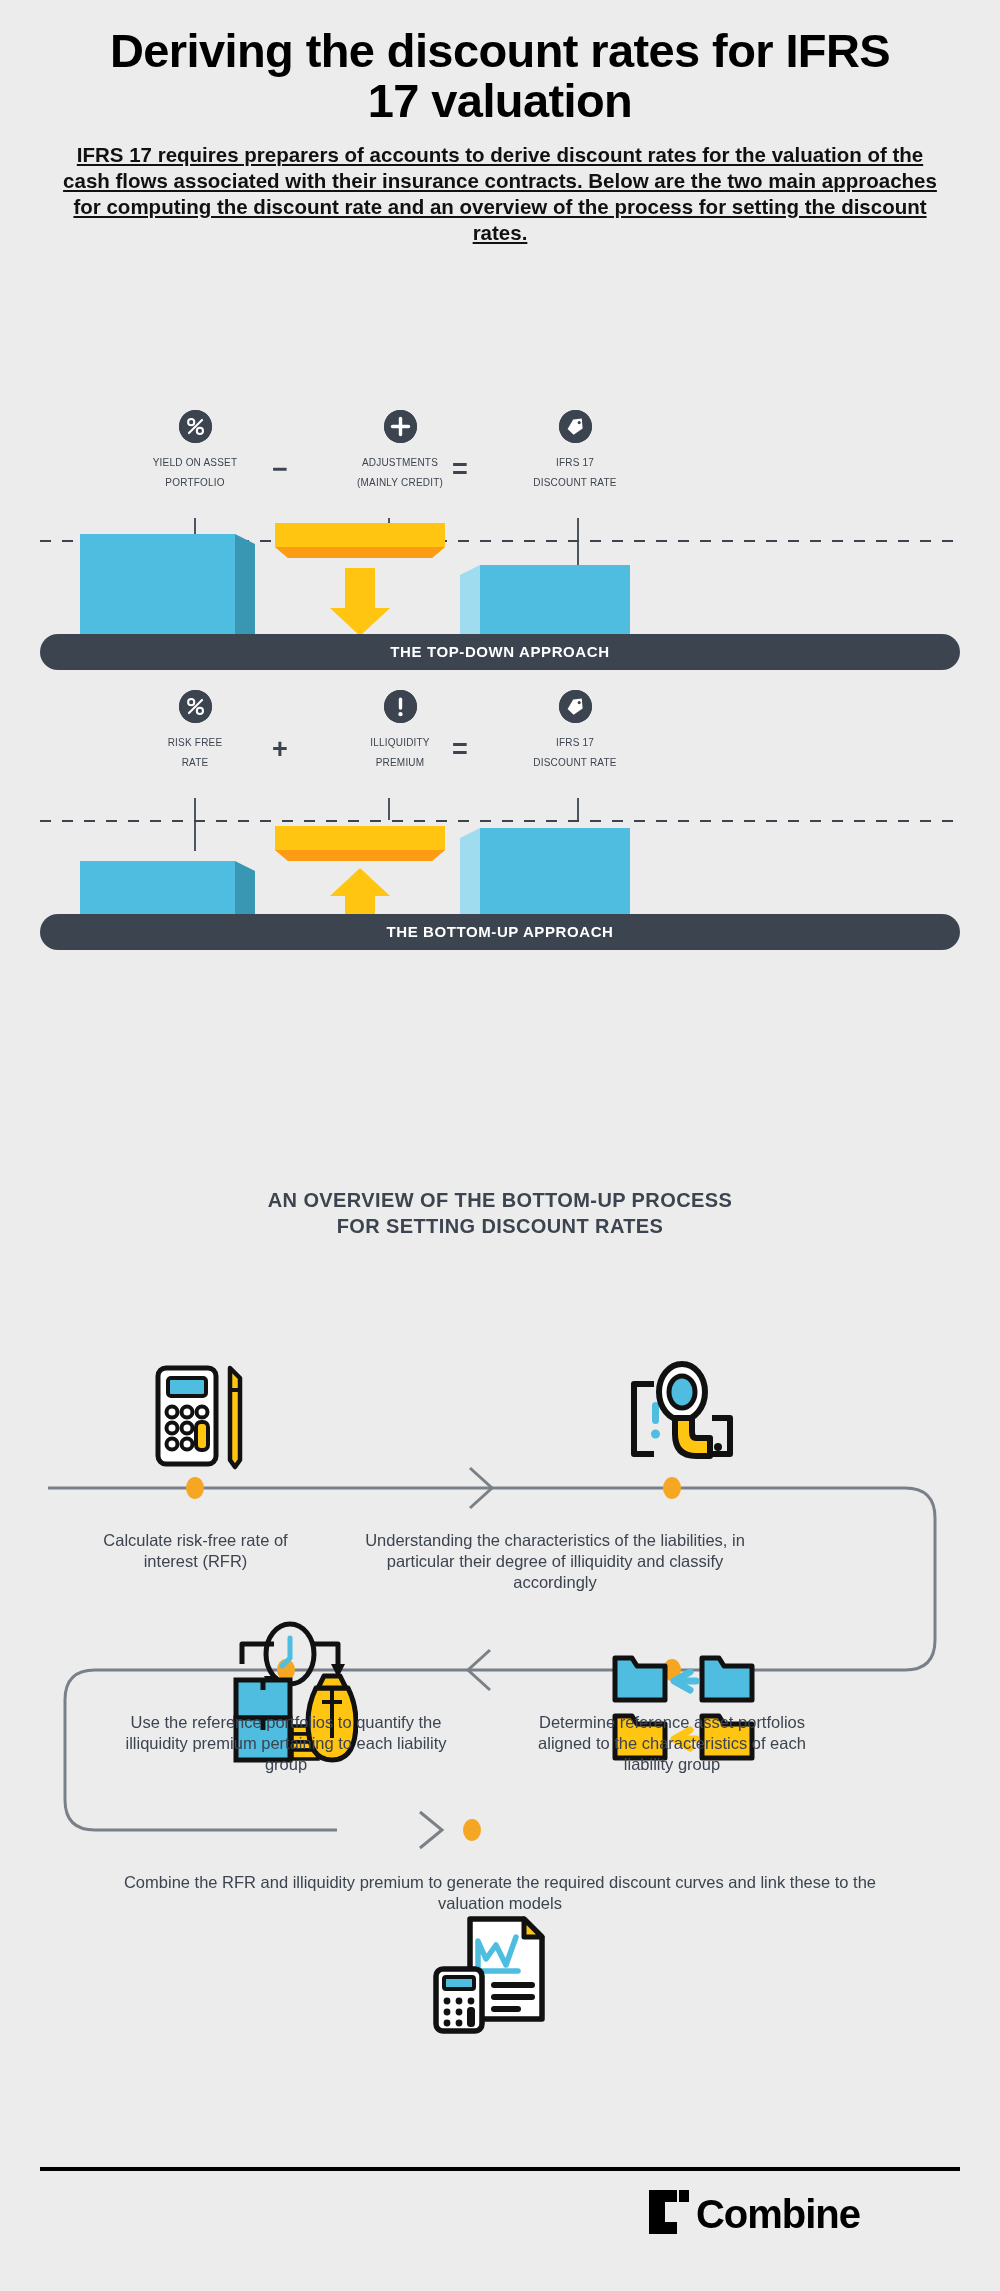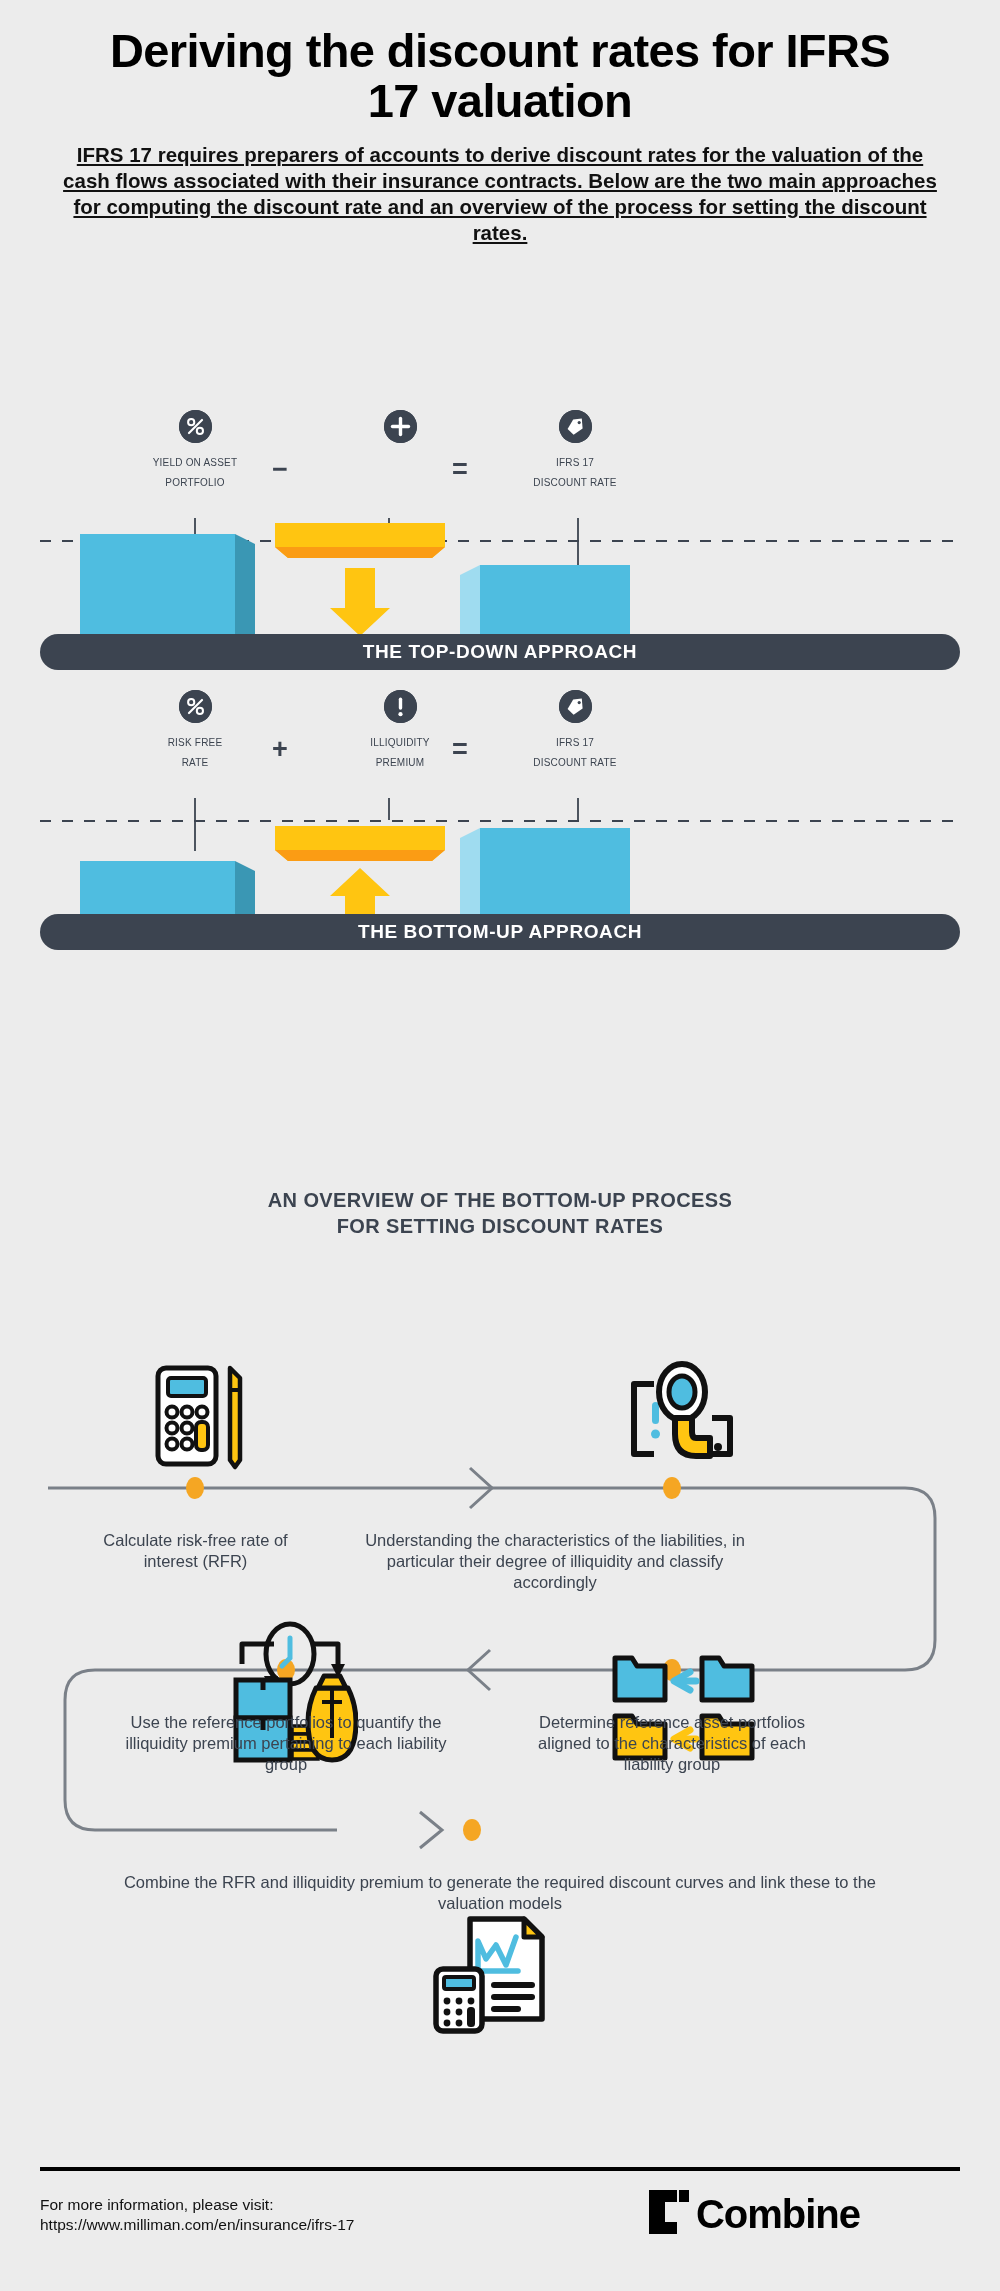--- a/index.html
+++ b/index.html
@@ -105,21 +105,21 @@
   }
 
   .ribbon {
     position: absolute;
     left: 0;
     width: 920px;
     height: 36px;
     background: #3c4450;
     border-radius: 18px;
     color: #ffffff;
-    font-size: 19px;
+    font-size: 15px;
     font-weight: bold;
     letter-spacing: 0.6px;
     text-align: center;
     line-height: 36px;
   }
 
   
   .process-heading {
     position: absolute;
     top: 1160px;
@@ -218,20 +218,22 @@
       <div class="operator" style="left:232px; top:46px;">−</div>
 
       <div class="term term-2">
         <span class="badge">
           <svg width="33" height="33" viewBox="0 0 33 33">
             <circle cx="16.5" cy="16.5" r="16.5" fill="#3c4450"></circle>
             <line x1="16.5" y1="8.5" x2="16.5" y2="24.5" stroke="#fff" stroke-width="3.4" stroke-linecap="round"></line>
             <line x1="8.5" y1="16.5" x2="24.5" y2="16.5" stroke="#fff" stroke-width="3.4" stroke-linecap="round"></line>
           </svg>
         </span>
+        <div class="term-label">ADJUSTMENTS
+(MAINLY CREDIT)</div>
       </div>
 
       <div class="operator" style="left:412px; top:46px;">=</div>
 
       <div class="term term-3">
         <span class="badge">
           <svg width="33" height="33" viewBox="0 0 33 33">
             <circle cx="16.5" cy="16.5" r="16.5" fill="#3c4450"></circle>
             <path d="M22.8 8.6 L14.2 9.6 L8.6 19.0 L14.6 24.8 L23.6 18.4 Z" fill="#fff"></path>
             <circle cx="20.2" cy="12.6" r="1.6" fill="#3c4450"></circle>
@@ -464,22 +466,20 @@
 characteristics of each
 liability group</div>
   <div class="step-caption" style="left:120px; top:1712px; width:332px;">Use the reference portfolios
 to quantify the illiquidity
 premium pertaining to each
 liability group</div>
   <div class="step-caption" style="left:90px; top:1872px; width:820px;">Combine the RFR and illiquidity premium to generate the
 required discount curves and link these to the valuation models</div>
 
   <div class="footer-rule"></div>
-  <div class="footer-text">For more information, please visit:
-https://www.milliman.com/en/insurance/ifrs-17</div>
   <div class="logo">
     <span class="logo-mark">
       <svg width="40" height="44" viewBox="0 0 40 44">
         <path d="M0 0 L28 0 L28 12 L16 12 L16 32 L28 32 L28 44 L0 44 Z" fill="#000"></path>
         <rect x="30" y="0" width="10" height="12" fill="#000"></rect>
       </svg>
     </span>
     <span class="logo-word">Combine</span>
   </div>
 

